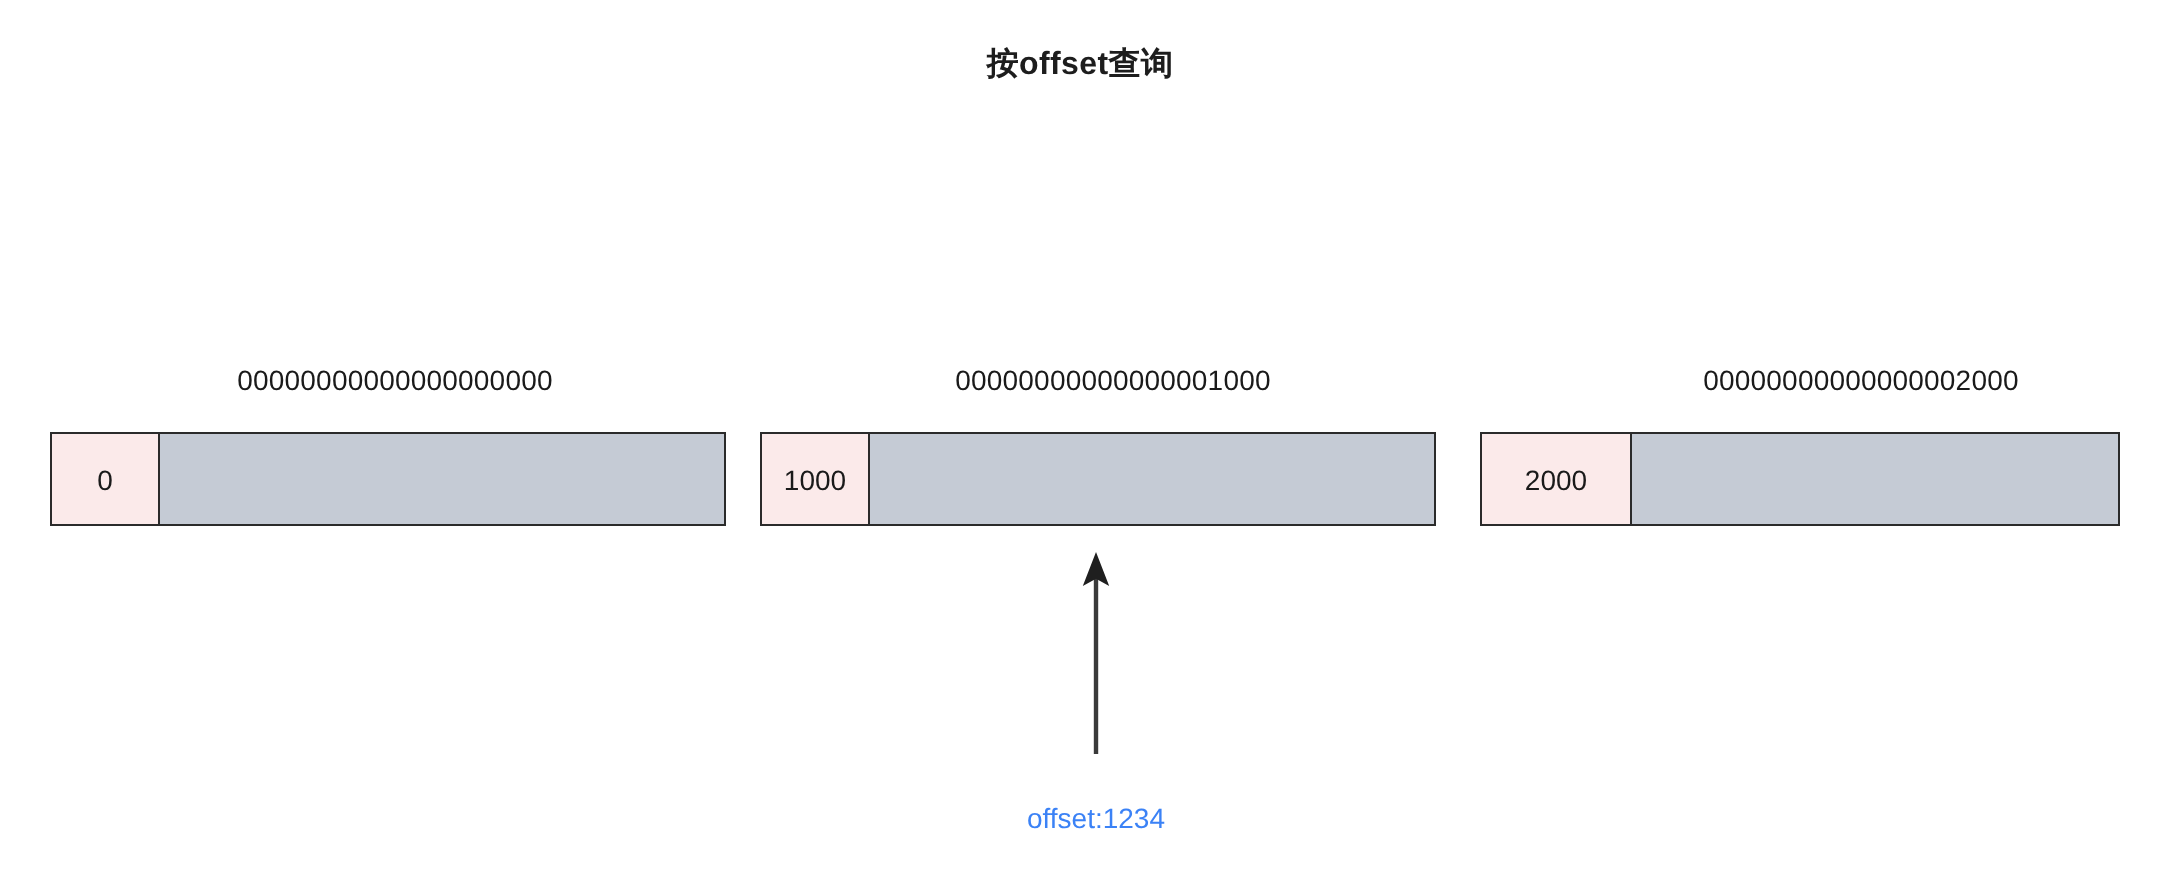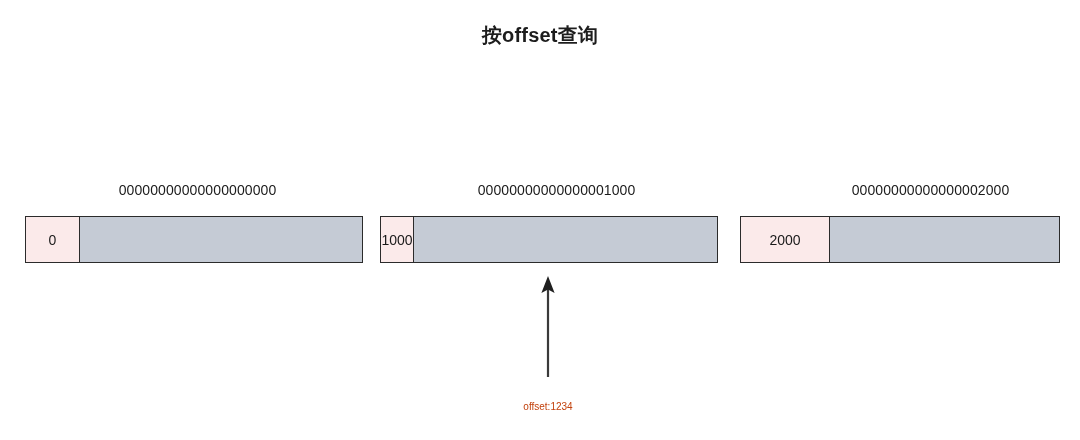--- a/index.html
+++ b/index.html
@@ -20,21 +20,21 @@
     position: absolute;
     inset: 0;
   }
 
   .diagram-title {
     position: absolute;
     left: 0;
     top: 22px;
     width: 1080px;
     text-align: center;
-    font-size: 20px;
+    font-size: 16px;
     font-weight: 700;
     letter-spacing: 0.2px;
     color: #1d1d1d;
   }
 
   
   .segment {
     position: absolute;
     top: 216px;
     height: 47px;
@@ -53,22 +53,22 @@
     background: #fbeaea;
     border-right: 1.4px solid #2b2b2b;
     display: flex;
     align-items: center;
     justify-content: center;
     font-size: 14px;
     color: #1a1a1a;
     flex: 0 0 auto;
   }
   .segment-1 .seg-offset-cell { width: 54px; }
-  .segment-2 .seg-offset-cell { width: 33px; }
-  .segment-3 .seg-offset-cell { width: 89px; }
+  .segment-2 .seg-offset-cell { width: 54px; }
+  .segment-3 .seg-offset-cell { width: 75px; }
 
   .seg-body-cell {
     flex: 1 1 auto;
     background: #c5cbd5;
   }
 
   
   .seg-filename {
     position: absolute;
     top: 182px;
@@ -89,22 +89,22 @@
     top: 270px;
     width: 84px;
     height: 115px;
   }
   .pointer-label {
     position: absolute;
     left: 448px;
     top: 401px;
     width: 200px;
     text-align: center;
-    font-size: 10px;
-    color: #c2410c;
+    font-size: 14px;
+    color: #3b82f6;
     white-space: nowrap;
   }
 </style>
 </head>
 <body>
 
 <div class="canvas">
 
   <div class="diagram-title">按offset查询</div>
 

